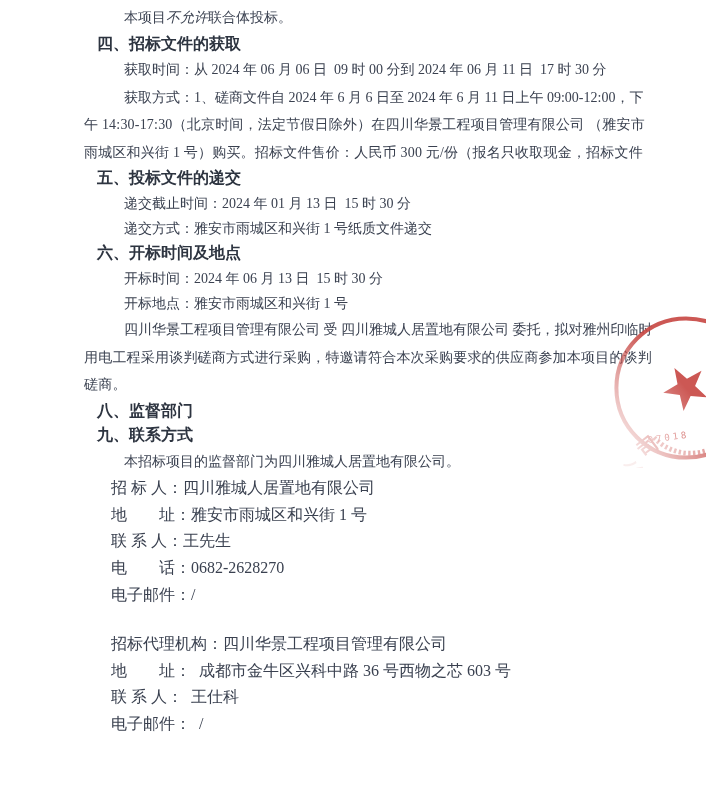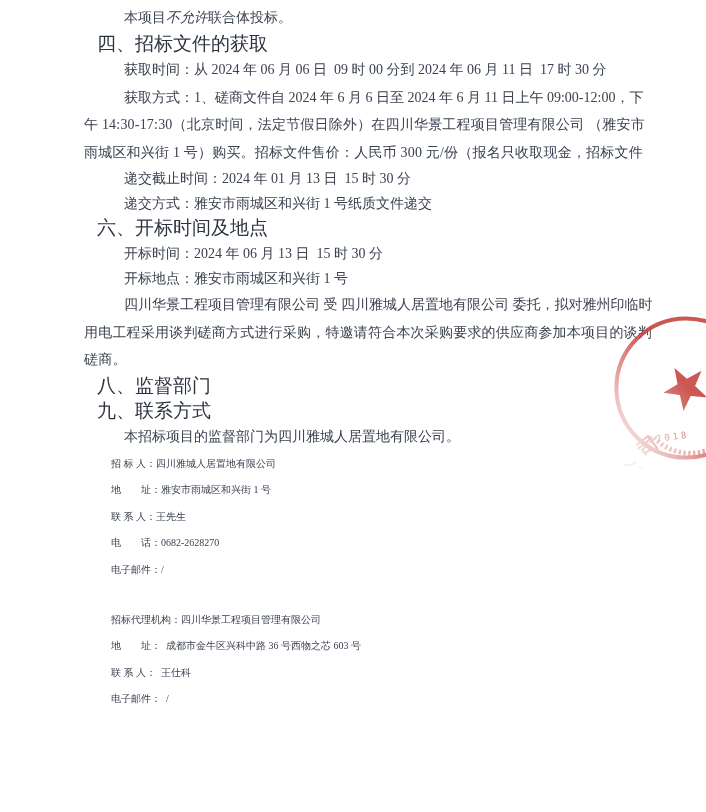--- a/index.html
+++ b/index.html
@@ -23,35 +23,35 @@
   .line {
     white-space: pre;
     font-size: 14px;
     line-height: 27.5px;
     height: 27.5px;
     overflow: visible;
   }
   .line.para-first { padding-left: 40px; }
   .line.para-line  { letter-spacing: 0.2px; }
   .line.heading {
-    font-weight: normal;
-    font-size: 19px;
+    font-weight: bold;
+    font-size: 16px;
     color: #2d3440;
     padding-left: 13px;
     line-height: 24.6px;
     height: 24.6px;
   }
   .line.item {
     padding-left: 40px;
     line-height: 25.2px;
     height: 25.2px;
   }
   .line.contact {
     padding-left: 27px;
-    font-size: 10px;
+    font-size: 16px;
     line-height: 26.6px;
     height: 26.6px;
   }
   .line.blank { height: 23px; }
   .italic { font-style: italic; }
 
   .stamp {
     position: absolute;
     left: 606px;
     top: 308px;
@@ -69,20 +69,21 @@
 
 <div class="page">
 
   <div class="doc-body">
       <div class="line para-first"><span>本项目</span><span class="italic">不允许</span><span>联合体投标。</span></div>
       <div class="line heading">四、招标文件的获取</div>
       <div class="line para-first">获取时间：从 2024 年 06 月 06 日  09 时 00 分到 2024 年 06 月 11 日  17 时 30 分</div>
       <div class="line para-first">获取方式：1、磋商文件自 2024 年 6 月 6 日至 2024 年 6 月 11 日上午 09:00-12:00，下</div>
       <div class="line para-line">午 14:30-17:30（北京时间，法定节假日除外）在四川华景工程项目管理有限公司 （雅安市</div>
       <div class="line para-line">雨城区和兴街 1 号）购买。招标文件售价：人民币 300 元/份（报名只收取现金，招标文件</div>
+      <div class="line heading">五、投标文件的递交</div>
       <div class="line item">递交截止时间：2024 年 01 月 13 日  15 时 30 分</div>
       <div class="line item">递交方式：雅安市雨城区和兴街 1 号纸质文件递交</div>
       <div class="line heading">六、开标时间及地点</div>
       <div class="line item">开标时间：2024 年 06 月 13 日  15 时 30 分</div>
       <div class="line item">开标地点：雅安市雨城区和兴街 1 号</div>
       <div class="line para-first">四川华景工程项目管理有限公司 受 四川雅城人居置地有限公司 委托，拟对雅州印临时</div>
       <div class="line para-line">用电工程采用谈判磋商方式进行采购，特邀请符合本次采购要求的供应商参加本项目的谈判</div>
       <div class="line para-line">磋商。</div>
       <div class="line heading">八、监督部门</div>
       <div class="line heading">九、联系方式</div>

